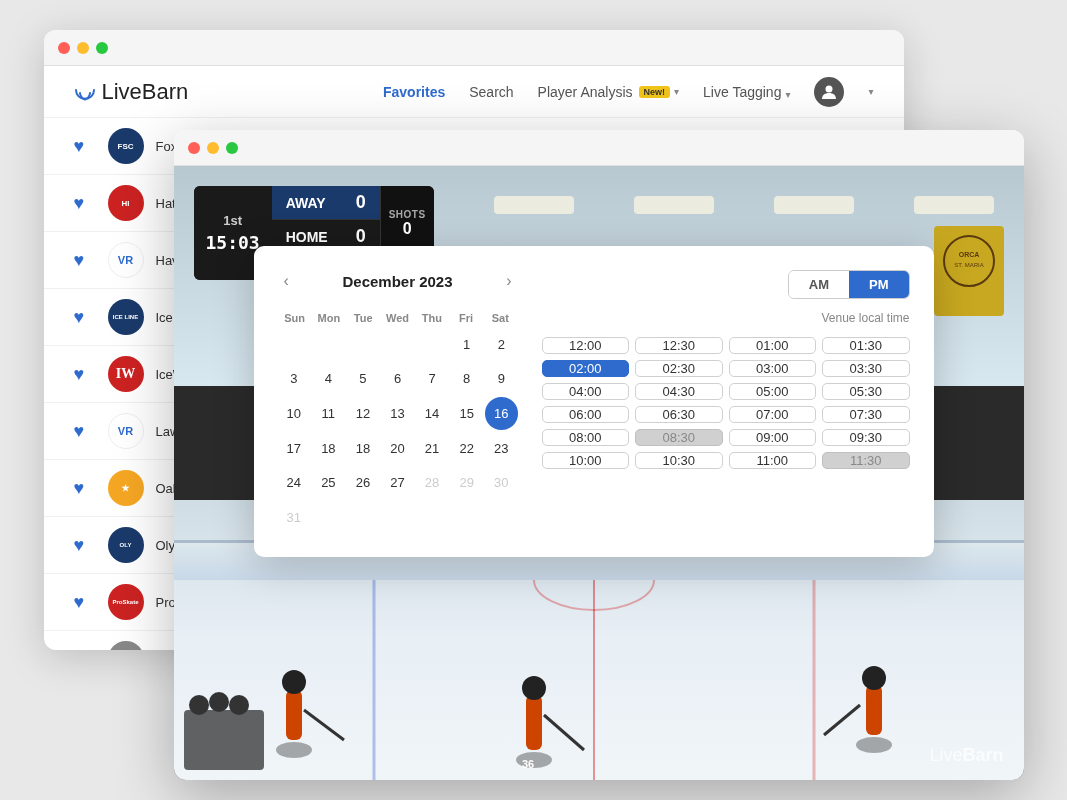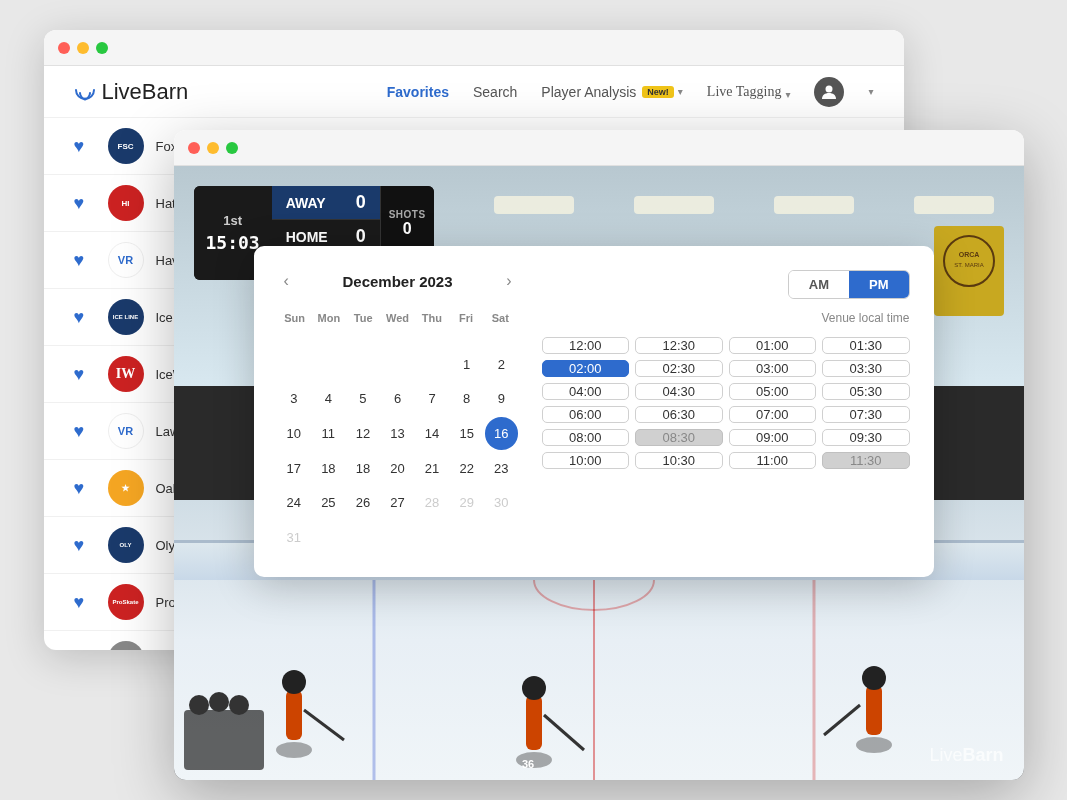--- a/index.html
+++ b/index.html
@@ -344,21 +344,21 @@
       border: none;
       font-size: 16px;
       color: #888;
       cursor: pointer;
       padding: 2px 6px;
     }
 
     .cal-dow-row {
       display: grid;
       grid-template-columns: repeat(7, 1fr);
-      margin-bottom: 20px;
+      margin-bottom: 0;
     }
 
     .cal-dow {
       text-align: center;
       font-size: 11px;
       font-weight: 600;
       color: #888;
       padding: 4px 0;
     }
 
@@ -492,21 +492,21 @@
       </div>
 
       <div class="nav-links">
         <a class="nav-link active">Favorites</a>
         <a class="nav-link">Search</a>
         <span style="display:flex;align-items:center;gap:4px;">
           <a class="nav-link">Player Analysis</a>
           <span class="nav-badge">New!</span>
           <span class="nav-chevron">▾</span>
         </span>
-        <span style="display:flex;align-items:flex-end;gap:4px;font-family:Liberation Serif, serif;">
+        <span style="display:flex;align-items:flex-end;gap:4px;">
           <a class="nav-link">Live Tagging</a>
           <span class="nav-chevron">▾</span>
         </span>
         <div class="avatar-circle">
           <svg width="16" height="16" viewBox="0 0 16 16">
             <circle cx="8" cy="5" r="3.5" fill="#fff"></circle>
             <path d="M1 15 C1 11 4 9 8 9 C12 9 15 11 15 15" fill="#fff" stroke="none"></path>
           </svg>
         </div>
         <span class="nav-chevron">▾</span>

